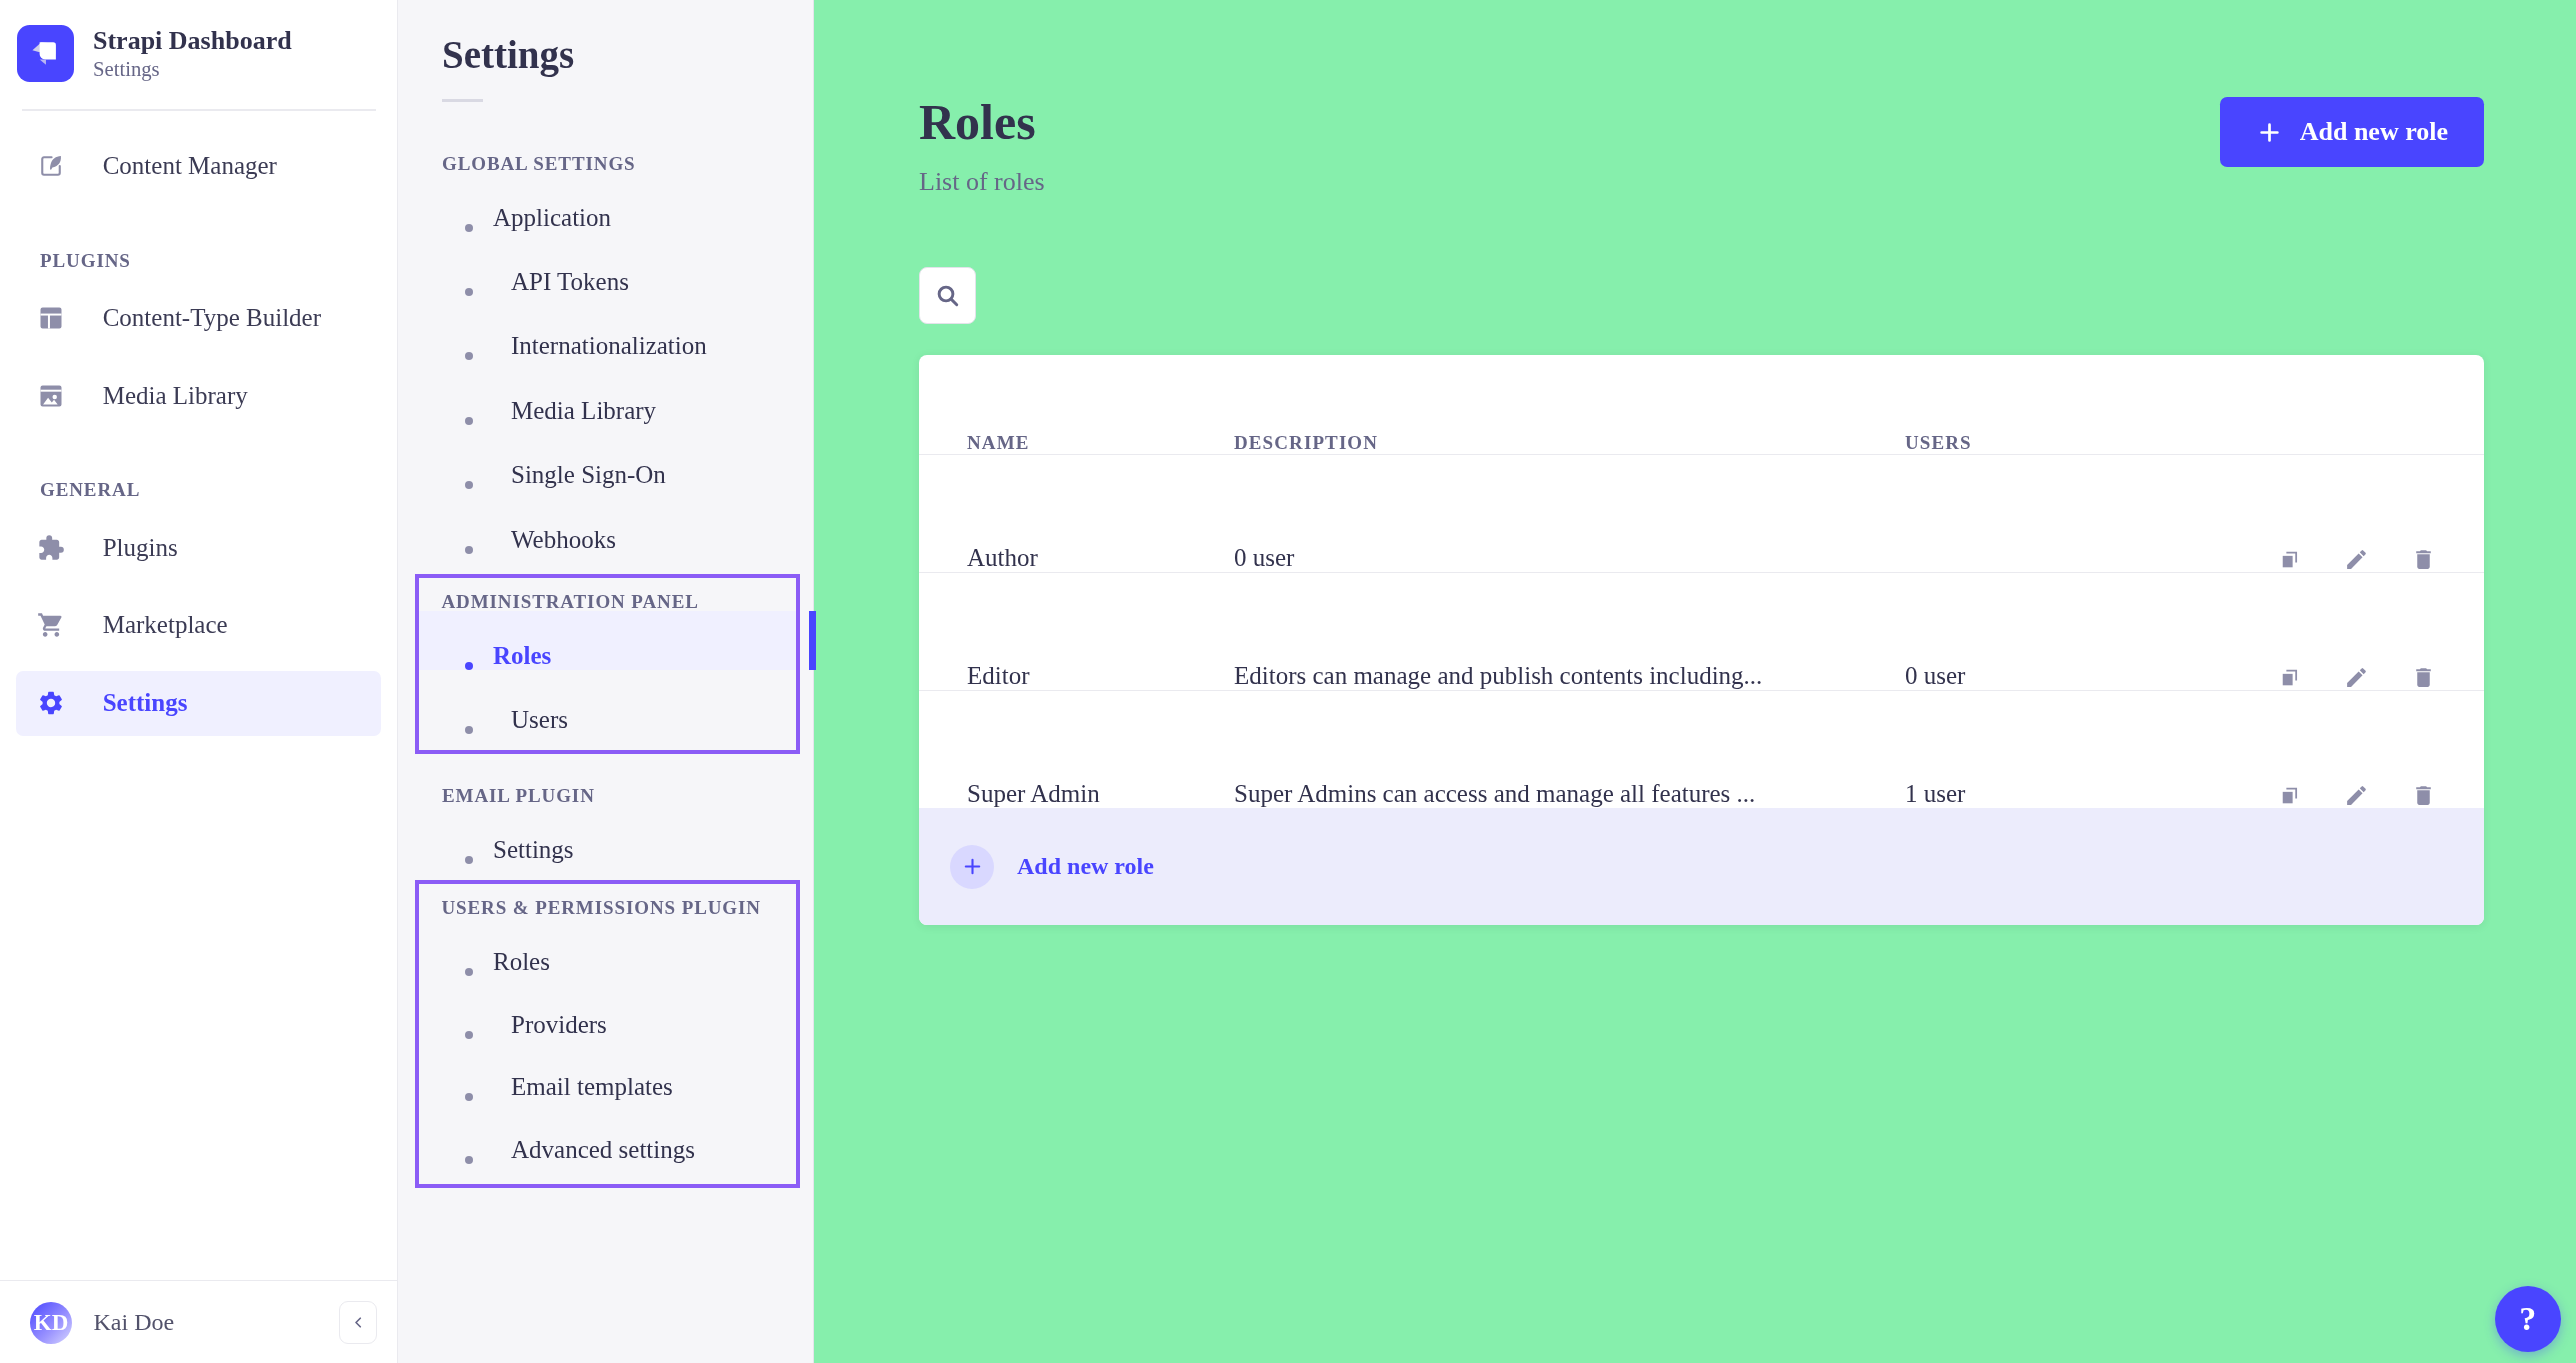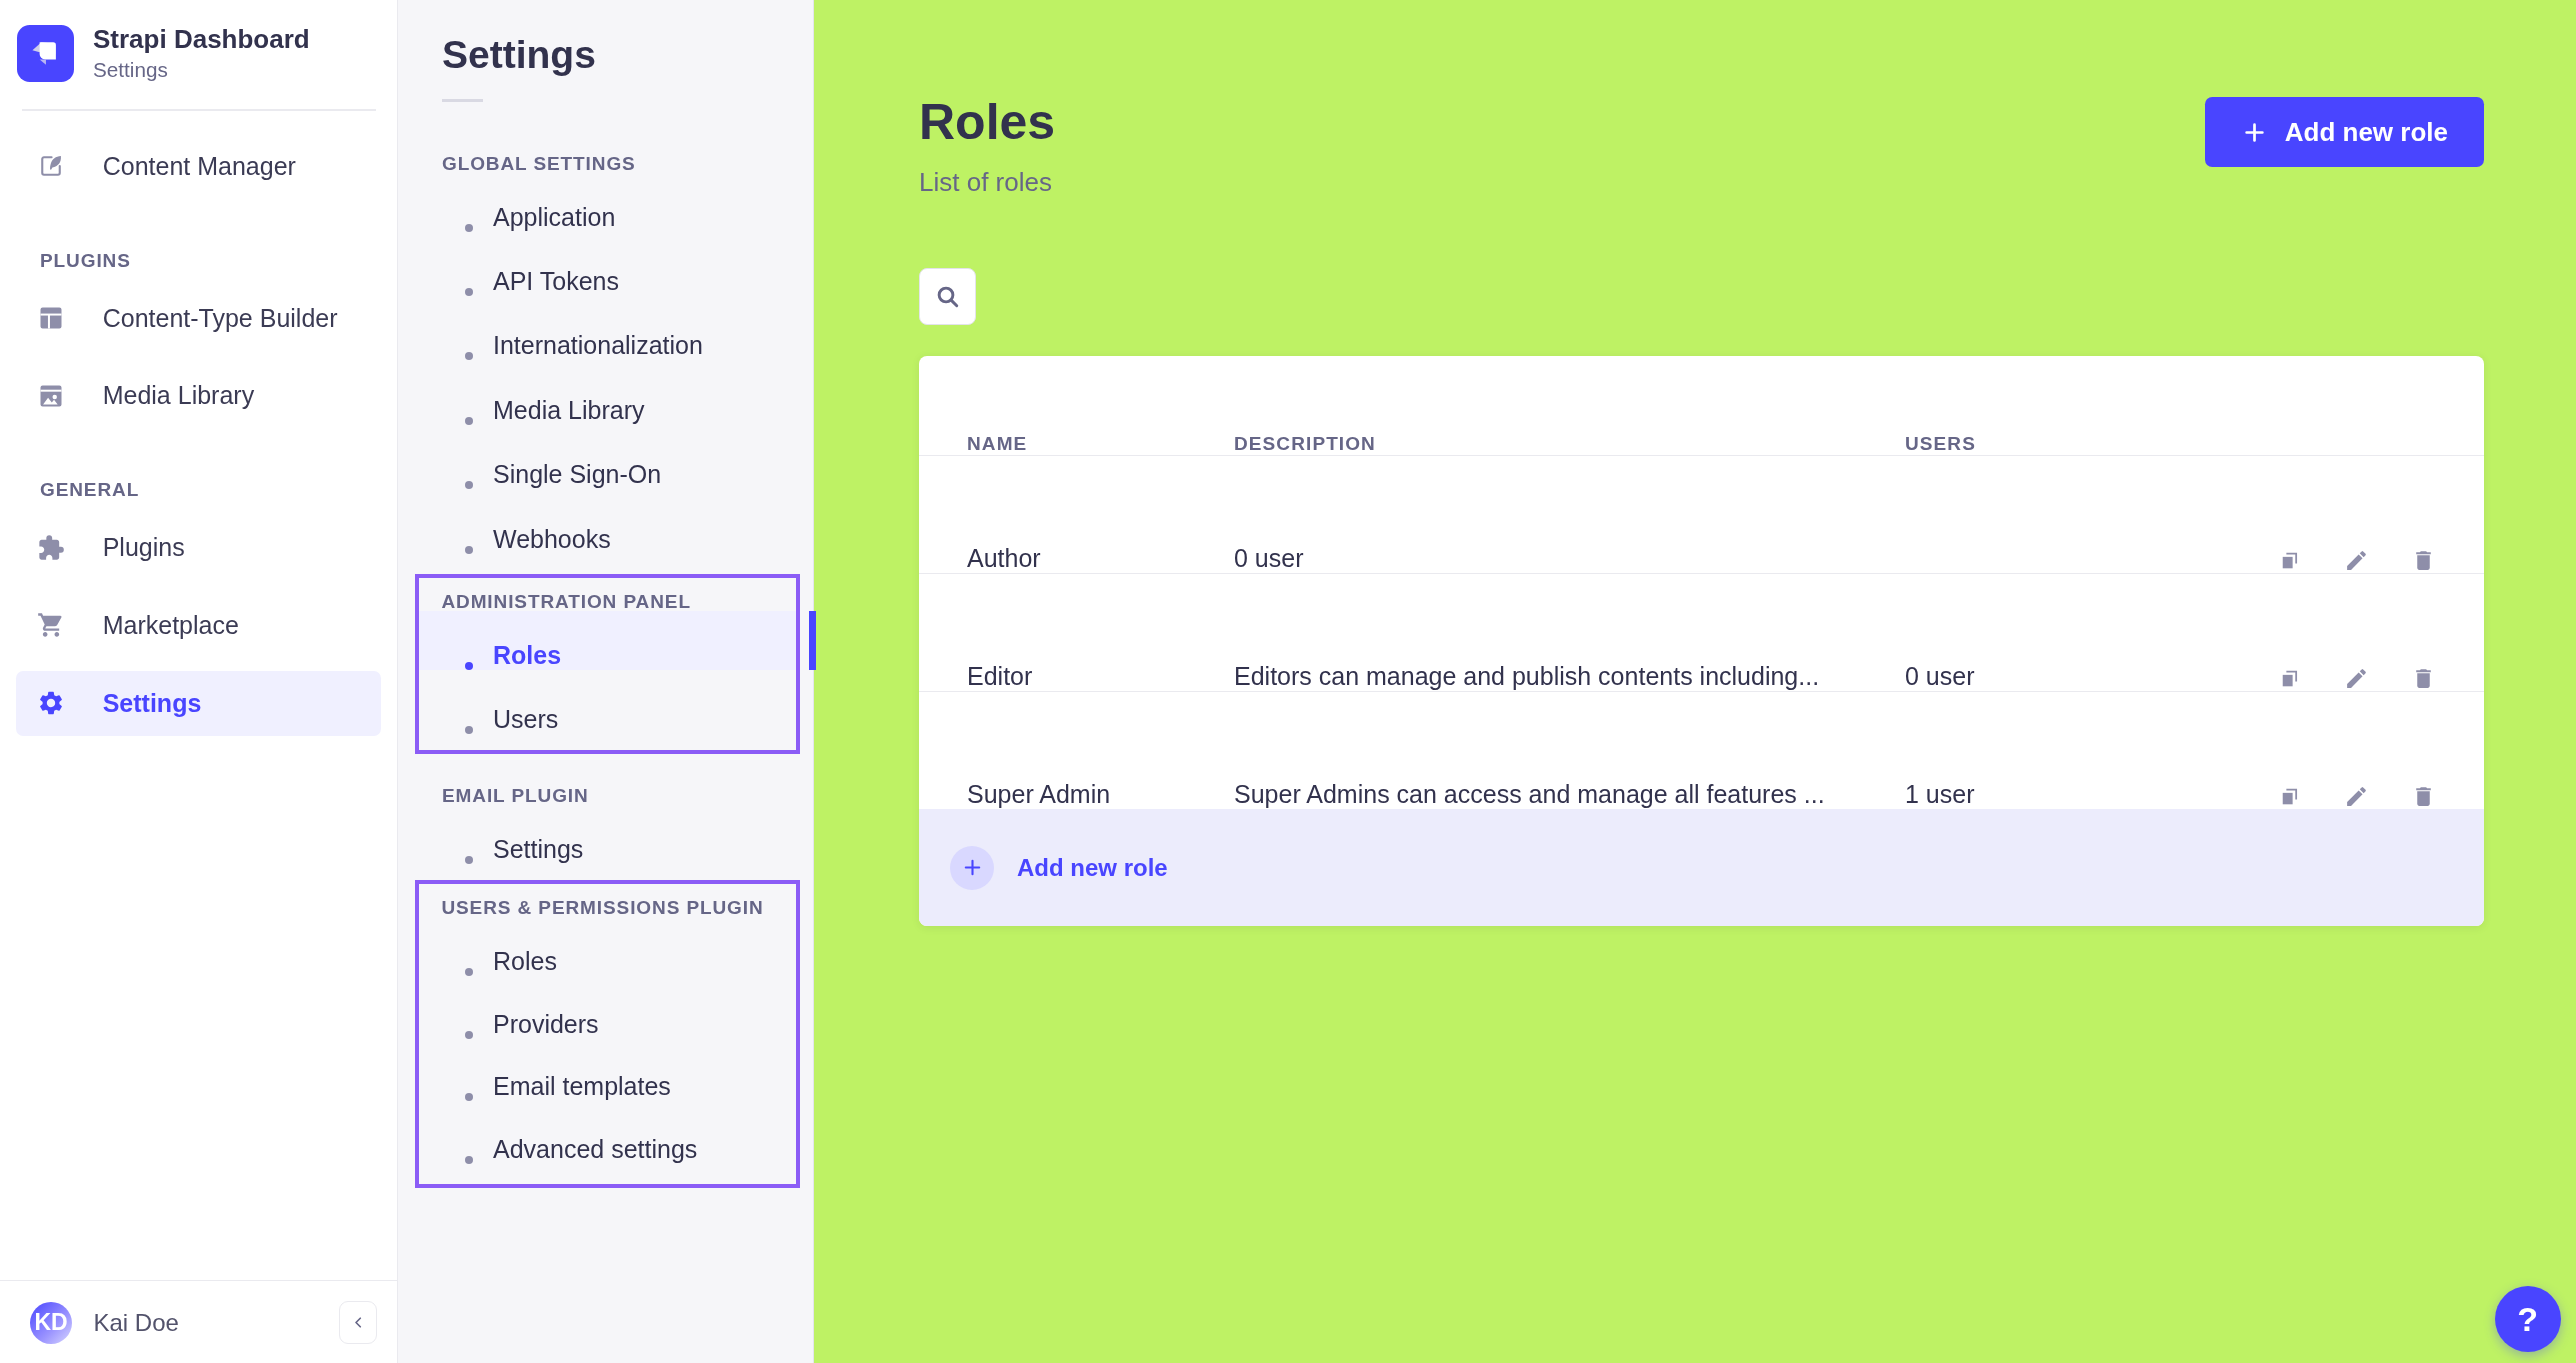--- a/index.html
+++ b/index.html
@@ -1,17 +1,17 @@
 <!DOCTYPE html>
 <html style="font-size:14.4px"><head>
 <meta charset="utf-8">
 <style>
   html,body{margin:0;padding:0;background:#f6f6f9;}
-  .app{width:2576px;height:1364px;display:flex;background:#bef264;
-       font-family:Liberation Sans, sans-serif;color:#32324d;position:relative;overflow:hidden;}
+  .app{width:2576px;height:1364px;display:flex;background:#86efac;
+       font-family:Liberation Serif, serif;color:#32324d;position:relative;overflow:hidden;}
 
   
   .sidebar{width:398px;min-width:398px;background:#ffffff;border-right:1.8px solid #eaeaef;
            display:flex;flex-direction:column;box-sizing:border-box;}
   .brand{display:flex;align-items:center;gap:19px;padding:25px 21.5px 27px 17px;cursor:pointer;}
   .brand-logo{width:57px;height:57px;flex:none;}
   .brand-name{font-size:26px;font-weight:bold;color:#32324d;line-height:1.15;}
   .brand-sub{font-size:20.7px;color:#666687;margin-top:2.7px;}
   .sidebar-divider{height:1.8px;background:#eaeaef;margin:0 21.5px;}
   .nav{padding:23px 16px 0;flex:1;}
@@ -33,21 +33,21 @@
                 display:flex;align-items:center;justify-content:center;color:#666687;cursor:pointer;padding:0;}
   .collapse-btn svg{width:17px;height:17px;}
 
   
   .subnav{width:416px;min-width:416px;background:#f6f6f9;border-right:1.8px solid #e4e4ec;
           box-sizing:border-box;position:relative;padding-top:35px;}
   .subnav-title{font-size:39px;font-weight:bold;color:#32324d;margin-left:44px;line-height:1;}
   .subnav-title-divider{width:41px;height:2.7px;background:#d9d9e3;margin:25px 0 0 44px;}
   .sn-header{font-size:19px;font-weight:bold;letter-spacing:0.9px;color:#666687;margin-left:44px;line-height:19px;}
   .sn-item{display:flex;align-items:flex-end;height:59px;padding-left:67px;font-size:25px;color:#32324d;cursor:pointer;}
-  .sn-item + .sn-item{margin-top:5.4px;}
+  .sn-item + .sn-item{margin-top:5.4px;gap:18px;}
   .dot{width:8px;height:8px;border-radius:50%;background:#8e8ea9;margin-right:20px;flex:none;}
   .sn-item.active{color:#4945ff;font-weight:bold;background:#f0f0ff;position:relative;}
   .sn-item.active .dot{background:#4945ff;}
   .sn-item.active::after{content:"";position:absolute;right:-20px;top:0;width:7.2px;height:100%;background:#4945ff;}
   .sn-group .sn-header{margin-top:52px;}
   .sn-group .sn-item:first-of-type{margin-top:18px;}
   .sn-box{border:4.5px solid #8b5cf6;margin:20px 12.6px 0 17px;padding:14.4px 0 15.3px;}
   .sn-box .sn-header{margin-left:22.4px;margin-top:0;}
   .sn-box .sn-item{padding-left:46px;}
   .sn-box .sn-item:first-of-type{margin-top:14.4px;}

